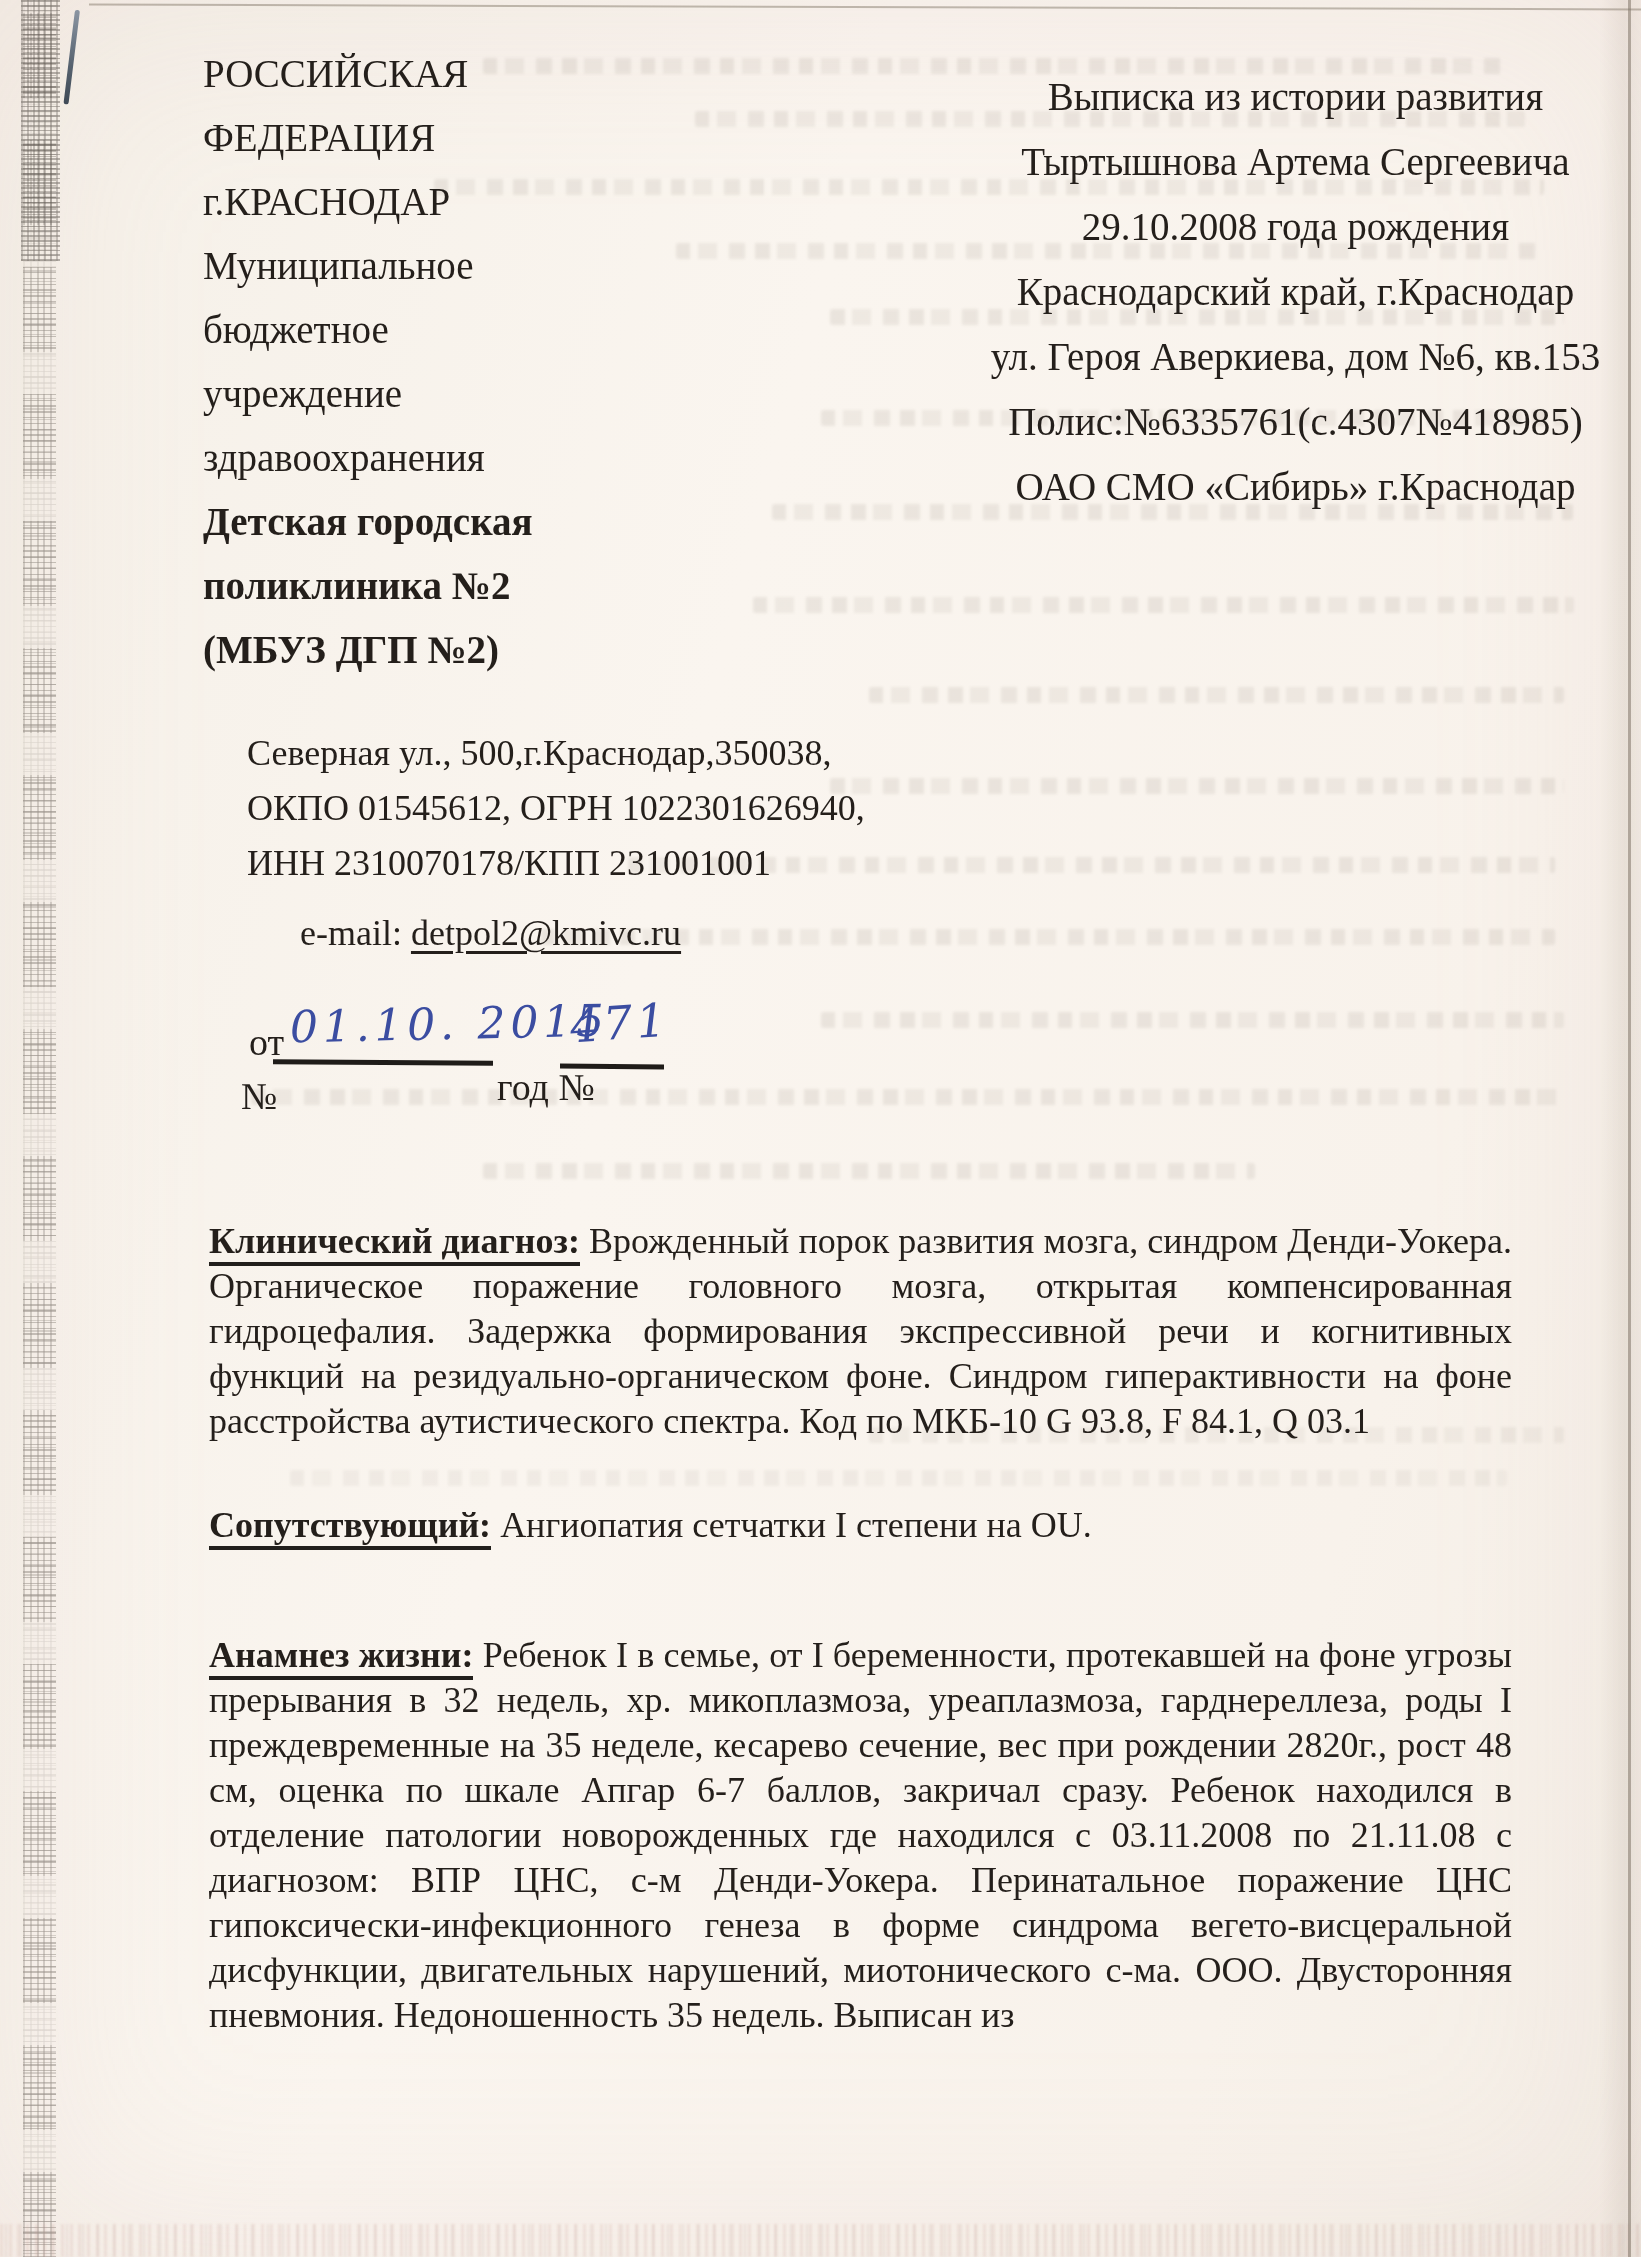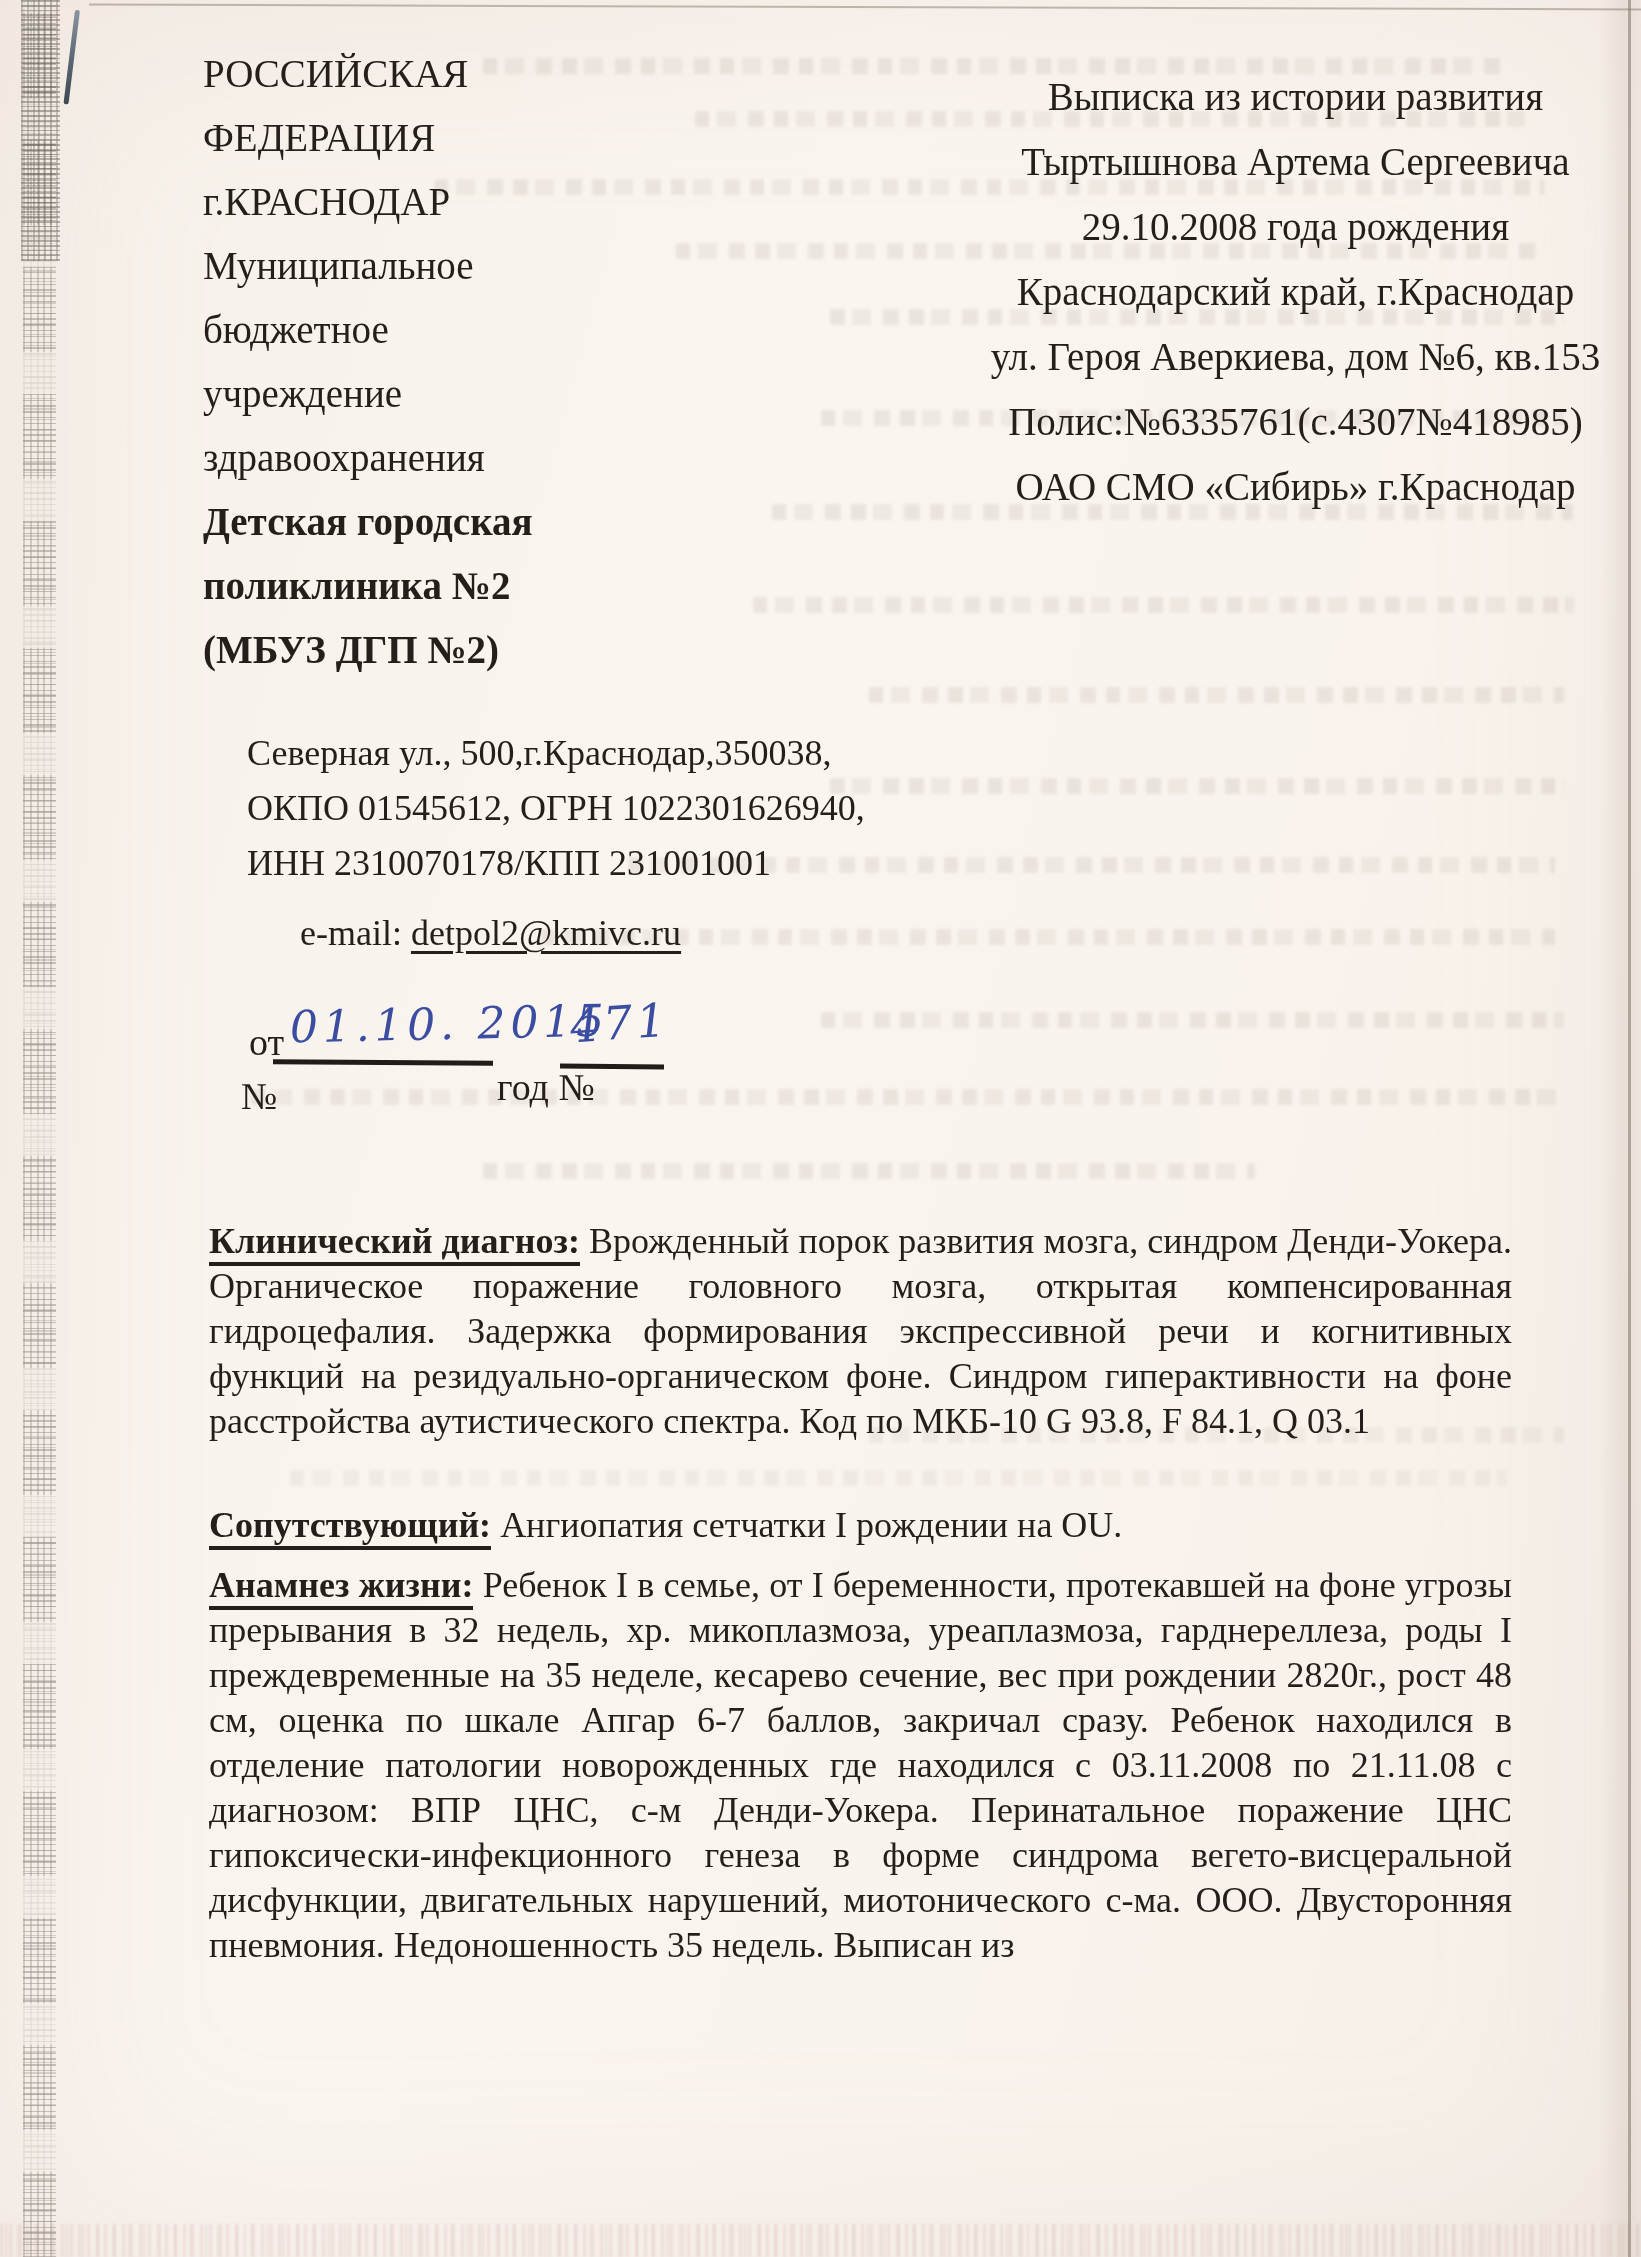--- a/index.html
+++ b/index.html
@@ -168,22 +168,22 @@
     <span class="lbl" style="left:241px;top:1074px">№</span>
   </div>
 
   <p class="body-par" style="top:1203px">
     <span class="sec-title">Клинический диагноз:</span>
     <span>Врожденный порок развития мозга, синдром Денди-Уокера. Органическое поражение головного мозга, открытая компенсированная гидроцефалия. Задержка формирования экспрессивной речи и когнитивных функций на резидуально-органическом фоне. Синдром гиперактивности на фоне расстройства аутистического спектра. Код по МКБ-10 G 93.8, F 84.1, Q 03.1</span>
   </p>
 
   <p class="body-par" style="top:1487px">
     <span class="sec-title">Сопутствующий:</span>
-    <span>Ангиопатия сетчатки I рождении на OU.</span>
+    <span>Ангиопатия сетчатки I степени на OU.</span>
   </p>
 
-  <p class="body-par" style="top:1547px">
+  <p class="body-par" style="top:1617px">
     <span class="sec-title">Анамнез жизни:</span>
     <span>Ребенок I в семье, от I беременности, протекавшей на фоне угрозы прерывания в 32 недель, хр. микоплазмоза, уреаплазмоза, гарднереллеза, роды I преждевременные на 35 неделе, кесарево сечение, вес при рождении 2820г., рост 48 см, оценка по шкале Апгар 6-7 баллов, закричал сразу. Ребенок находился в отделение патологии новорожденных где находился с 03.11.2008 по 21.11.08 с диагнозом: ВПР ЦНС, с-м Денди-Уокера. Перинатальное поражение ЦНС гипоксически-инфекционного генеза в форме синдрома вегето-висцеральной дисфункции, двигательных нарушений, миотонического с-ма. ООО. Двусторонняя пневмония. Недоношенность 35 недель. Выписан из</span>
   </p>
 
 </div>
 
 
 </body></html>

